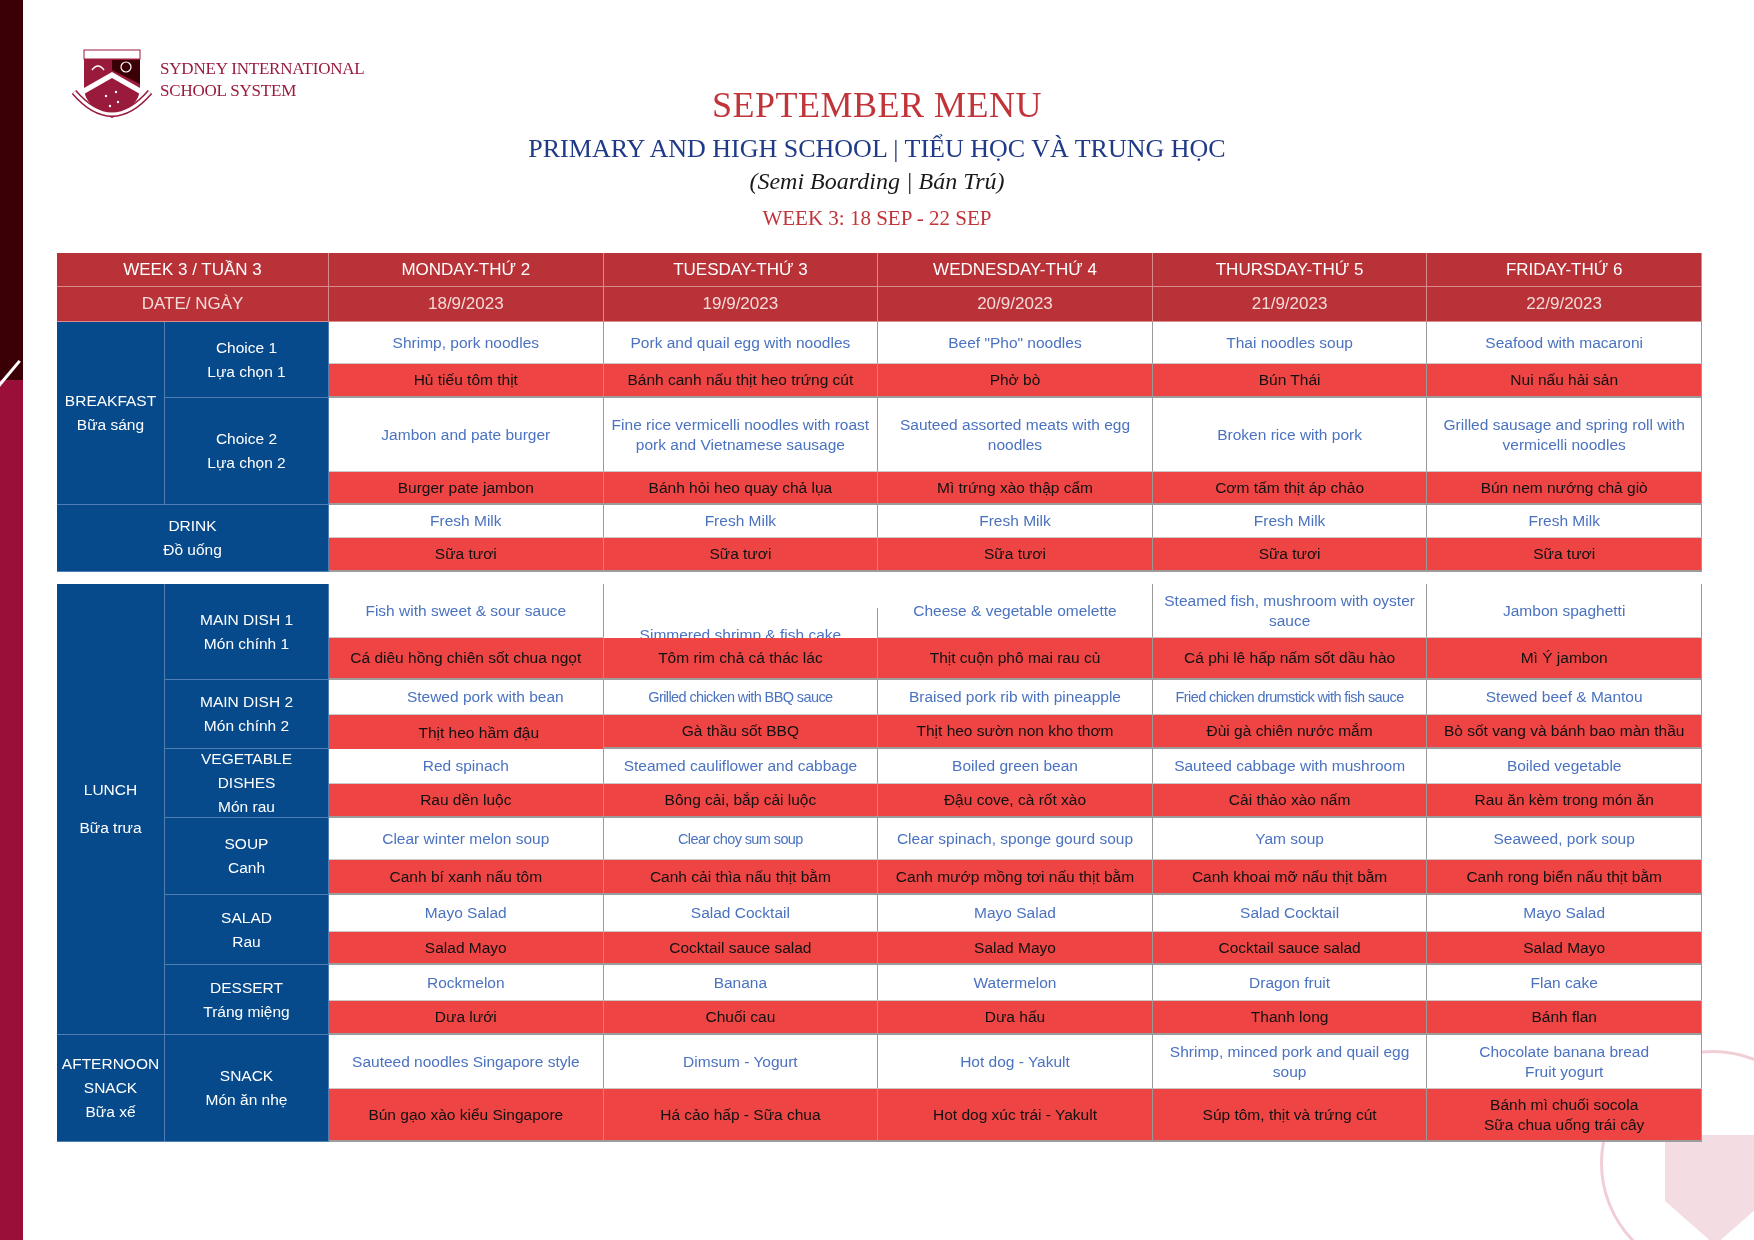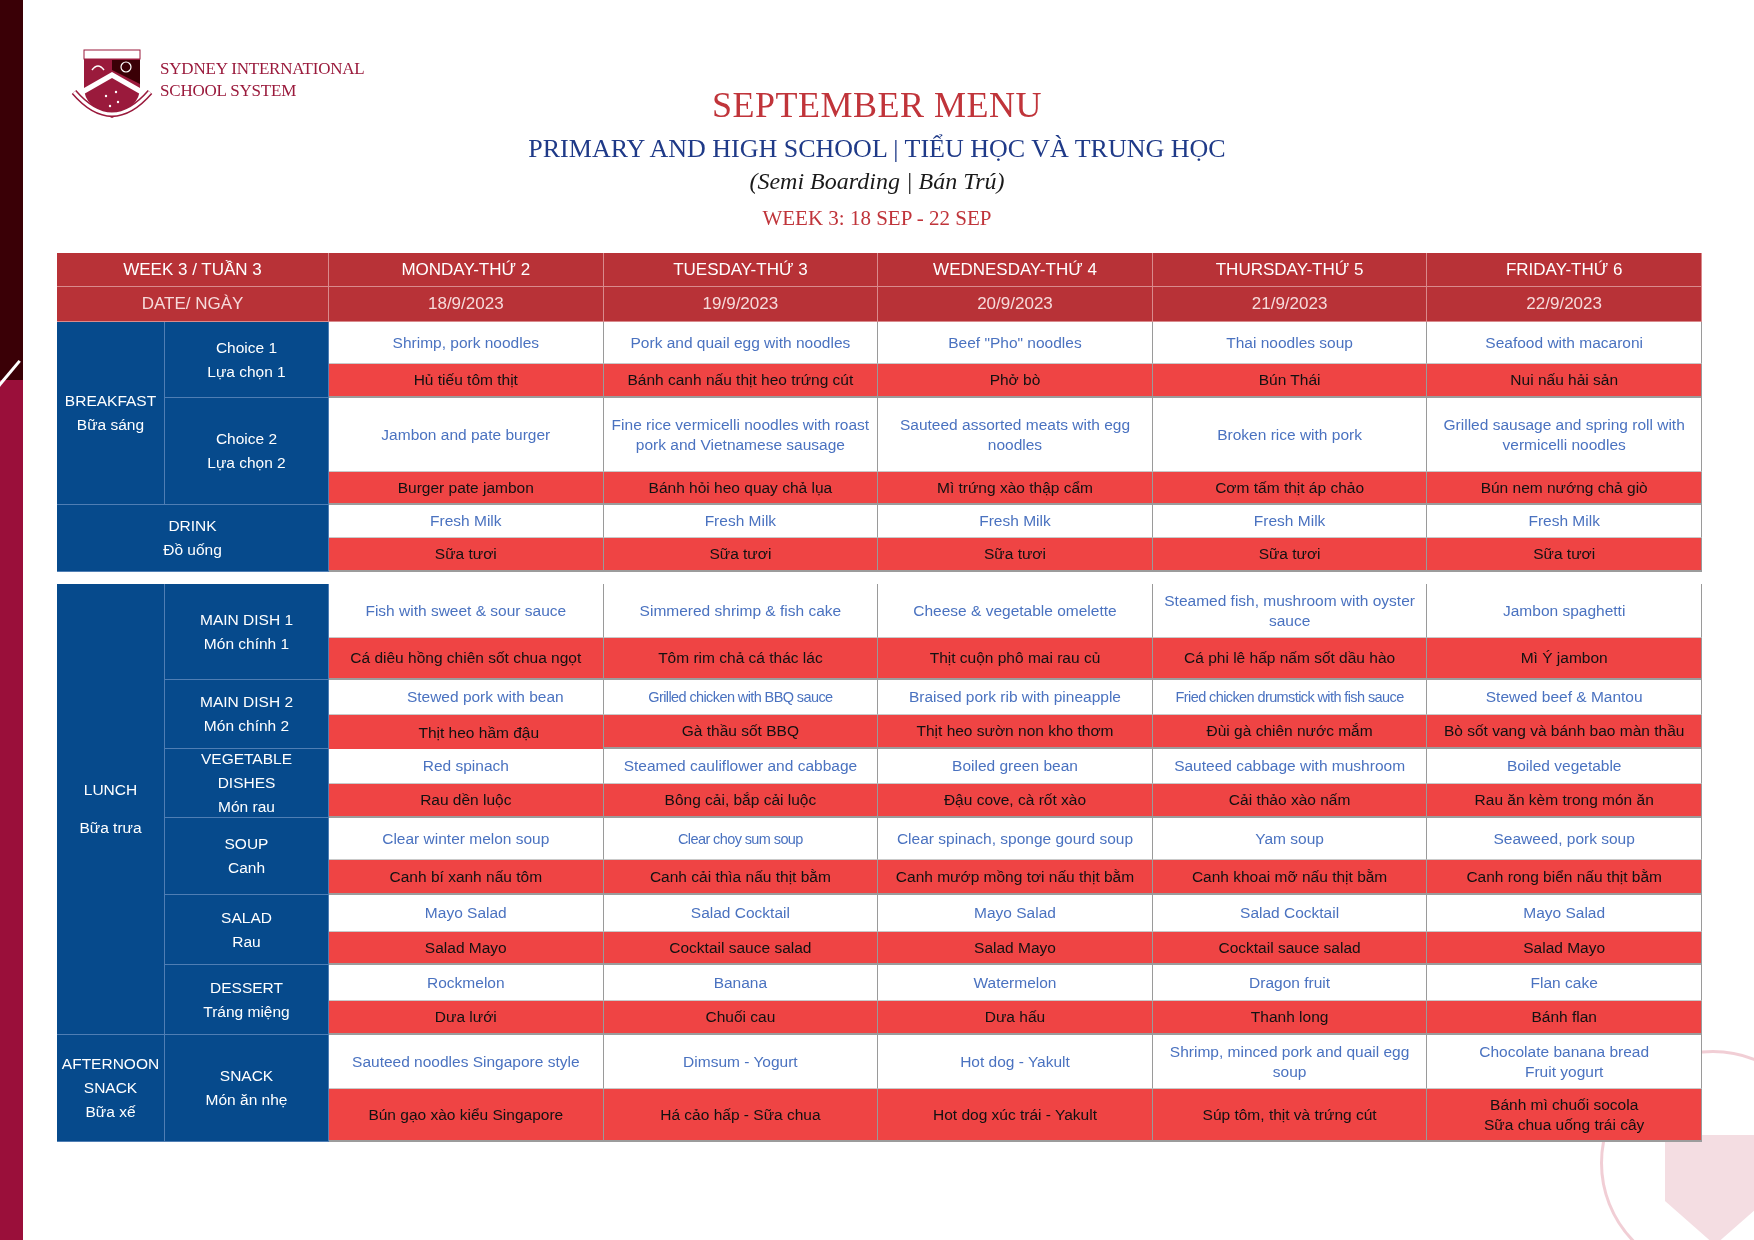--- a/index.html
+++ b/index.html
@@ -192,21 +192,21 @@
     <div class="cell side" style="left: 165px; top: 584px; width: 164px; height: 96px;">
       <span style="white-space: pre-line;">MAIN DISH 1</span>
       <span style="white-space: pre-line;">Món chính 1</span>
     </div>
     <div class="cell en" style="left: 329px; top: 584px; width: 274.6px; height: 54px;">
       <span style="white-space: pre-line;">Fish with sweet &amp; sour sauce</span>
     </div>
     <div class="cell vn" style="left: 329px; top: 638px; width: 274.6px; height: 42px;">
       <span style="white-space: pre-line;">Cá diêu hồng chiên sốt chua ngọt</span>
     </div>
-    <div class="cell en" style="left: 603.6px; top: 584px; width: 274.6px; height: 54px;">
+    <div class="cell en" style="left: 603.6px; top: 608px; width: 274.6px; height: 54px;">
       <span style="white-space: pre-line;">Simmered shrimp &amp; fish cake</span>
     </div>
     <div class="cell vn" style="left: 603.6px; top: 638px; width: 274.6px; height: 42px;">
       <span style="white-space: pre-line;">Tôm rim chả cá thác lác</span>
     </div>
     <div class="cell en" style="left: 878.2px; top: 584px; width: 274.6px; height: 54px;">
       <span style="white-space: pre-line;">Cheese &amp; vegetable omelette</span>
     </div>
     <div class="cell vn" style="left: 878.2px; top: 638px; width: 274.6px; height: 42px;">
       <span style="white-space: pre-line;">Thịt cuộn phô mai rau củ</span>

